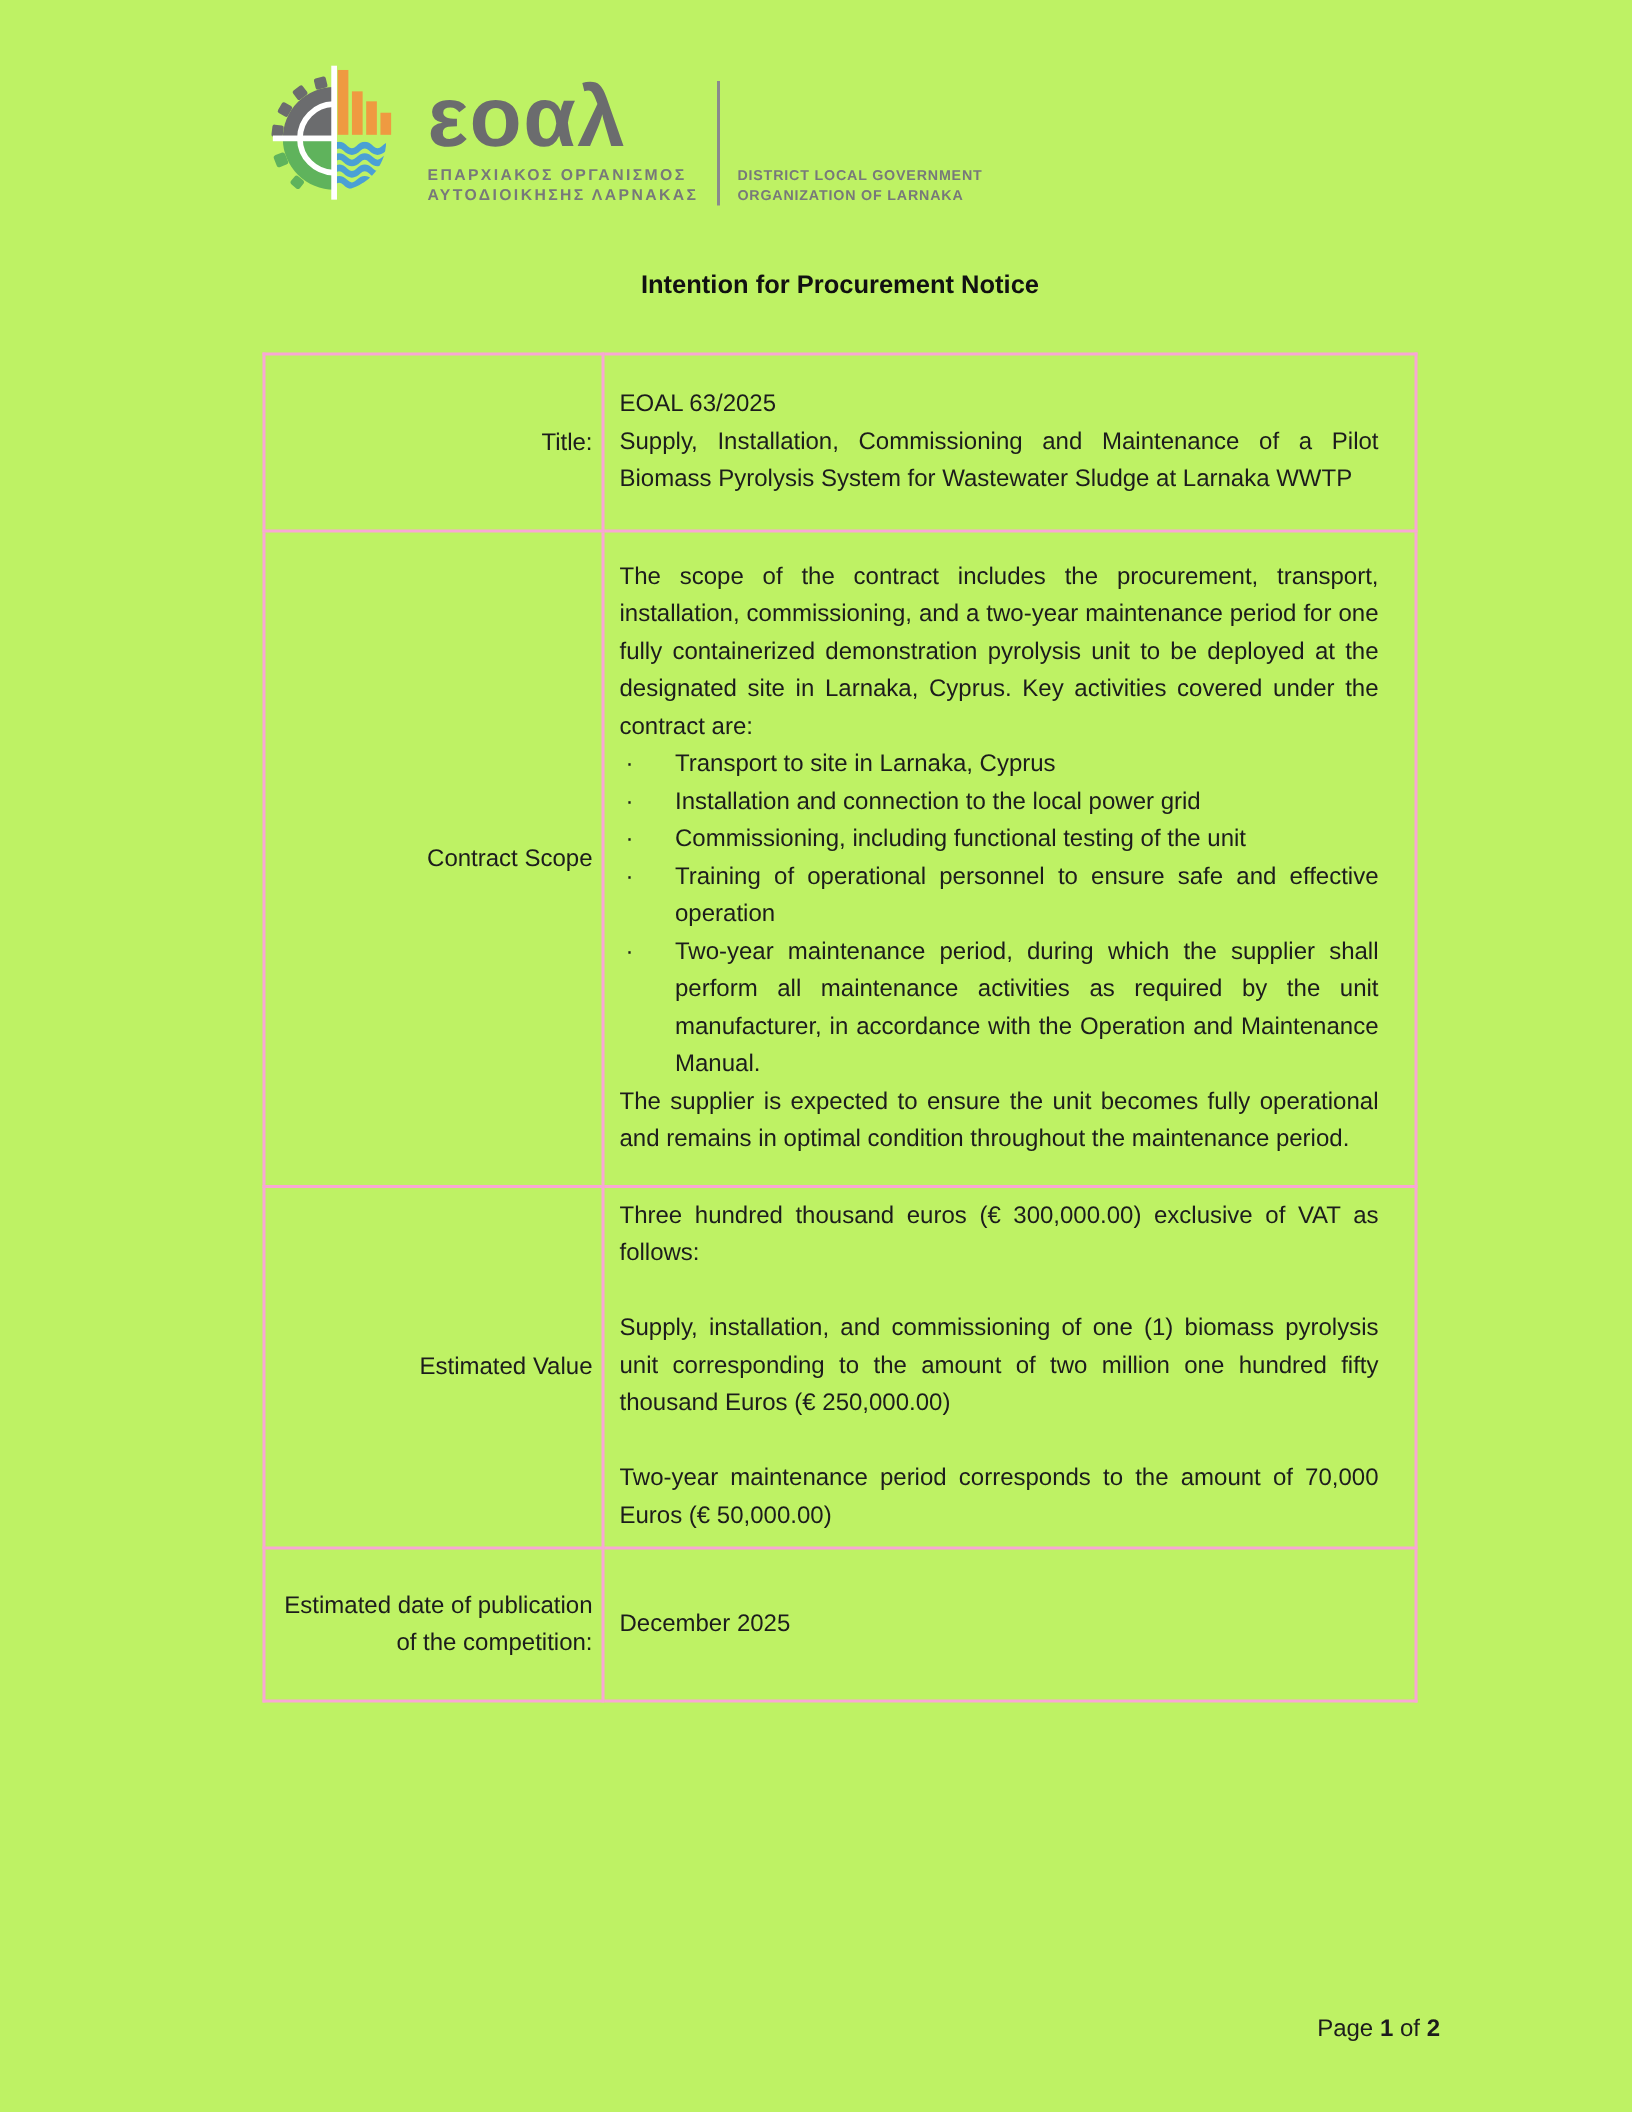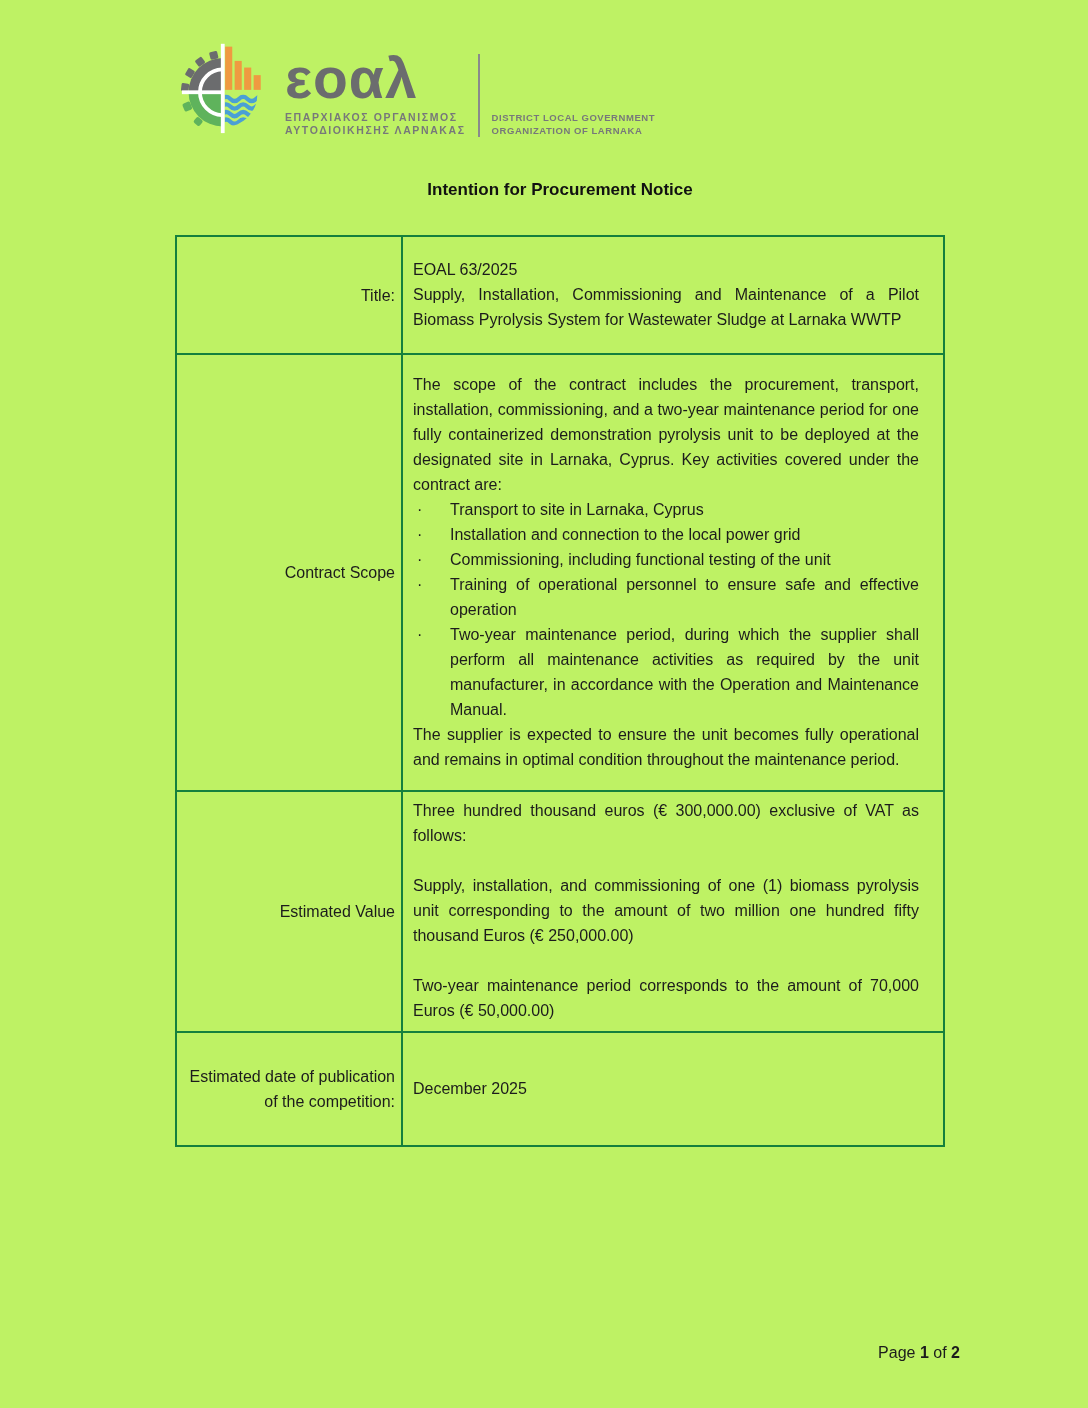--- a/index.html
+++ b/index.html
@@ -28,29 +28,29 @@
     position:absolute;left:175px;top:180px;width:770px;
     text-align:center;font-size:17px;font-weight:bold;color:#111;margin:0;
   }
 
   
   table.notice{
     position:absolute;left:175px;top:235px;width:770px;
     border-collapse:collapse;table-layout:fixed;
     font-size:16px;line-height:25px;
   }
-  table.notice td{border:2px solid #15803d;vertical-align:middle;}
+  table.notice td{border:2px solid #f9a8d4;vertical-align:middle;}
   td.label-cell{width:213px;padding:2px 6px 2px 5px;text-align:right;}
   td.content-cell{padding:6px 24px 8px 10px;vertical-align:top;text-align:justify;}
   td.content-cell.v-mid{vertical-align:middle;text-align:left;}
   tr.r1{height:118px;}
   tr.r2{height:437px;}
   tr.r3{height:228px;}
   tr.r4{height:105px;}
-  tr.r5{height:114px;padding-left:33px;}
+  tr.r5{height:102px;padding-left:33px;}
   .content-cell p{margin:0;}
   .content-cell p.noj{text-align:left;}
   .content-cell p.sp{margin-top:25px;}
   ul.scope-list{list-style:none;margin:0;padding:0;}
   ul.scope-list li{position:relative;padding-left:37px;text-align:justify;}
   ul.scope-list li::before{content:"\00B7";position:absolute;left:4px;top:0;}
 
   
   .footer{
     position:absolute;top:1344px;right:128px;

